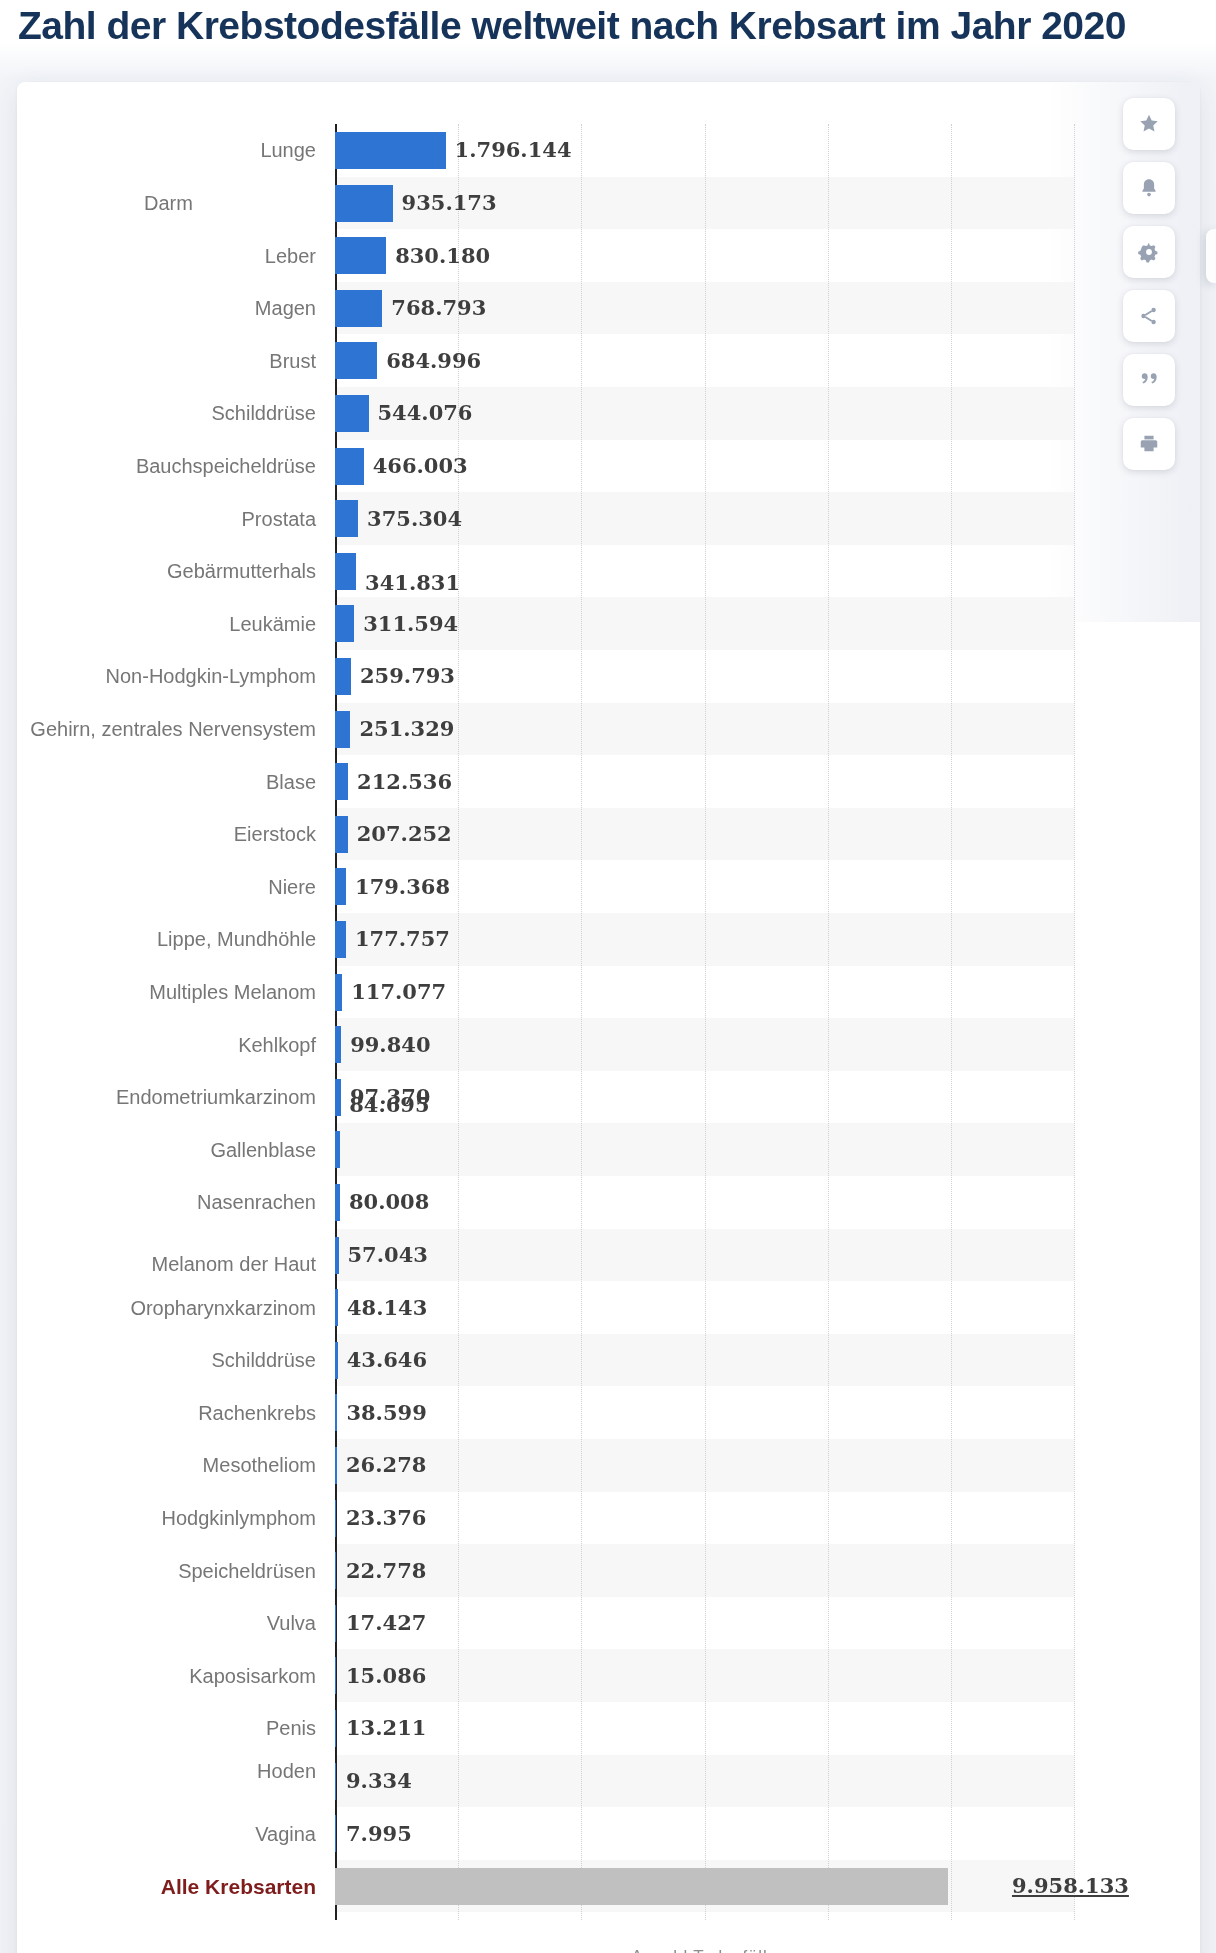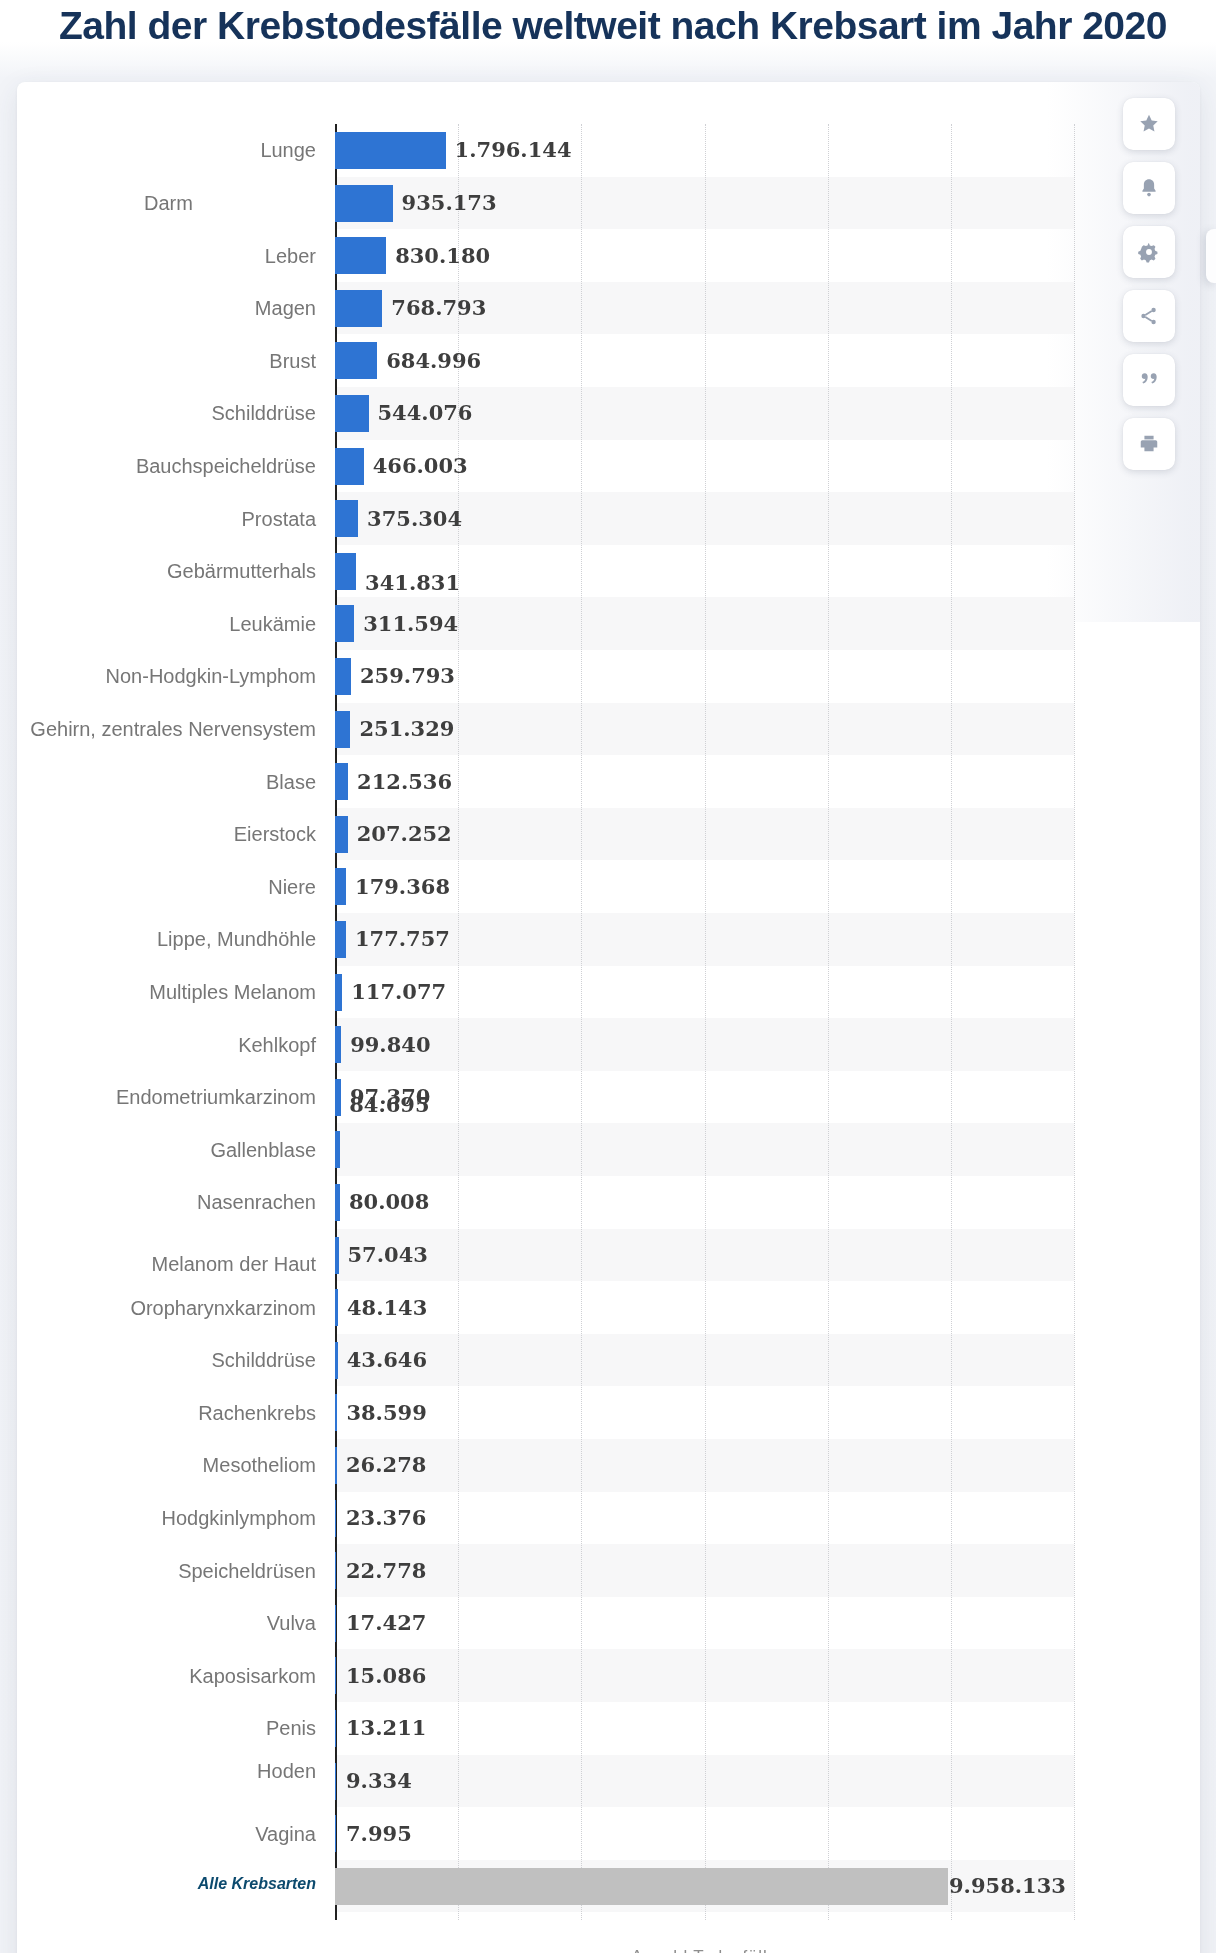--- a/index.html
+++ b/index.html
@@ -4,42 +4,42 @@
 <style>
   html,body{margin:0;padding:0;}
   body{
     width:1216px;height:1953px;position:relative;overflow:hidden;
     font-family:"Liberation Sans",sans-serif;
     background:linear-gradient(180deg,#ffffff 0px,#ffffff 42px,#f2f4f8 78px,#f1f3f7 100%);
   }
   .page-title{
     position:absolute;left:18px;top:2px;width:1190px;
     font-size:39px;font-weight:700;letter-spacing:-0.5px;line-height:1.25;
-    color:#16335a;white-space:nowrap;text-align:center;
+    color:#16335a;white-space:nowrap;
   }
   .card{
     position:absolute;left:17px;top:82px;width:1183px;height:1895px;
     background:#ffffff;border-radius:8px;
     box-shadow:0 8px 28px rgba(45,58,90,0.10), 0 1px 3px rgba(45,58,90,0.06);
   }
   .rail-gradient{
     position:absolute;left:1030px;top:0;width:153px;height:540px;
     background:linear-gradient(90deg,rgba(240,242,247,0) 0%,rgba(236,238,244,0.85) 92%);
     border-top-right-radius:8px;pointer-events:none;
   }
   .plot{position:absolute;left:0;top:0;width:1183px;height:1895px;}
   .stripe{position:absolute;background:#f7f7f8;z-index:1;}
   .gridline{position:absolute;width:0;border-left:1px dotted #cfd0d4;z-index:2;}
   .axis-line{position:absolute;width:2px;background:#212121;z-index:3;}
   .bar{position:absolute;height:37px;z-index:4;}
   .cat-label{
     position:absolute;left:4px;width:295px;text-align:right;
     font-size:20px;color:#767676;z-index:5;white-space:nowrap;
   }
-  .cat-label.total{font-weight:700;color:#0c4a6e;font-size:16px;font-style:italic;}
+  .cat-label.total{font-weight:700;color:#7f1d1d;font-size:21px;}
   .val-label{
     position:absolute;font-family:"DejaVu Serif",serif;font-weight:700;
     font-size:21px;color:#3e3e3e;z-index:5;white-space:nowrap;
   }
   .axis-caption{
     position:absolute;text-align:center;font-size:17px;color:#8d8d8d;
     letter-spacing:0.8px;z-index:5;
   }
   .toolbar-btn{
     position:absolute;width:52px;height:52px;border-radius:10px;background:#ffffff;
@@ -182,21 +182,21 @@
       <div class="bar" style="left: 318px; top: 1628px; width: 0.813577px; background: rgb(46, 116, 211);"></div>
       <div class="val-label" style="left: 329px; top: 1633.3px;">13.211</div>
       <div class="cat-label" style="top: 1678px;">Hoden</div>
       <div class="bar" style="left: 318px; top: 1680.6px; width: 0.574819px; background: rgb(46, 116, 211);"></div>
       <div class="val-label" style="left: 329px; top: 1685.9px;">9.334</div>
       <div class="cat-label" style="top: 1740.5px;">Vagina</div>
       <div class="bar" style="left: 318px; top: 1733.2px; width: 0.492359px; background: rgb(46, 116, 211);"></div>
       <div class="val-label" style="left: 329px; top: 1738.5px;">7.995</div>
       <div class="cat-label total" style="top: 1793.1px;">Alle Krebsarten</div>
       <div class="bar" style="left: 318px; top: 1785.8px; width: 613.255px; background: rgb(192, 192, 192);"></div>
-      <div class="val-label" style="left: 932px; top: 1791.1px;">9.958.133</div>
+      <div class="val-label" style="left: 995px; top: 1791.1px; text-decoration: underline;">9.958.133</div>
     </div>
   <div id="toolbar">
       <button class="toolbar-btn" style="left: 1106px; top: 16px;">
         <span>
           <svg width="22" height="22" viewBox="0 0 24 24" fill="#98a2b2">
             <path d="M12 2l2.95 6.3 6.55.8-4.85 4.55 1.3 6.55L12 16.9l-5.95 3.3 1.3-6.55L2.5 9.1l6.55-.8z"></path>
           </svg>
         </span>
       </button>
       <button class="toolbar-btn" style="left: 1106px; top: 80px;">

